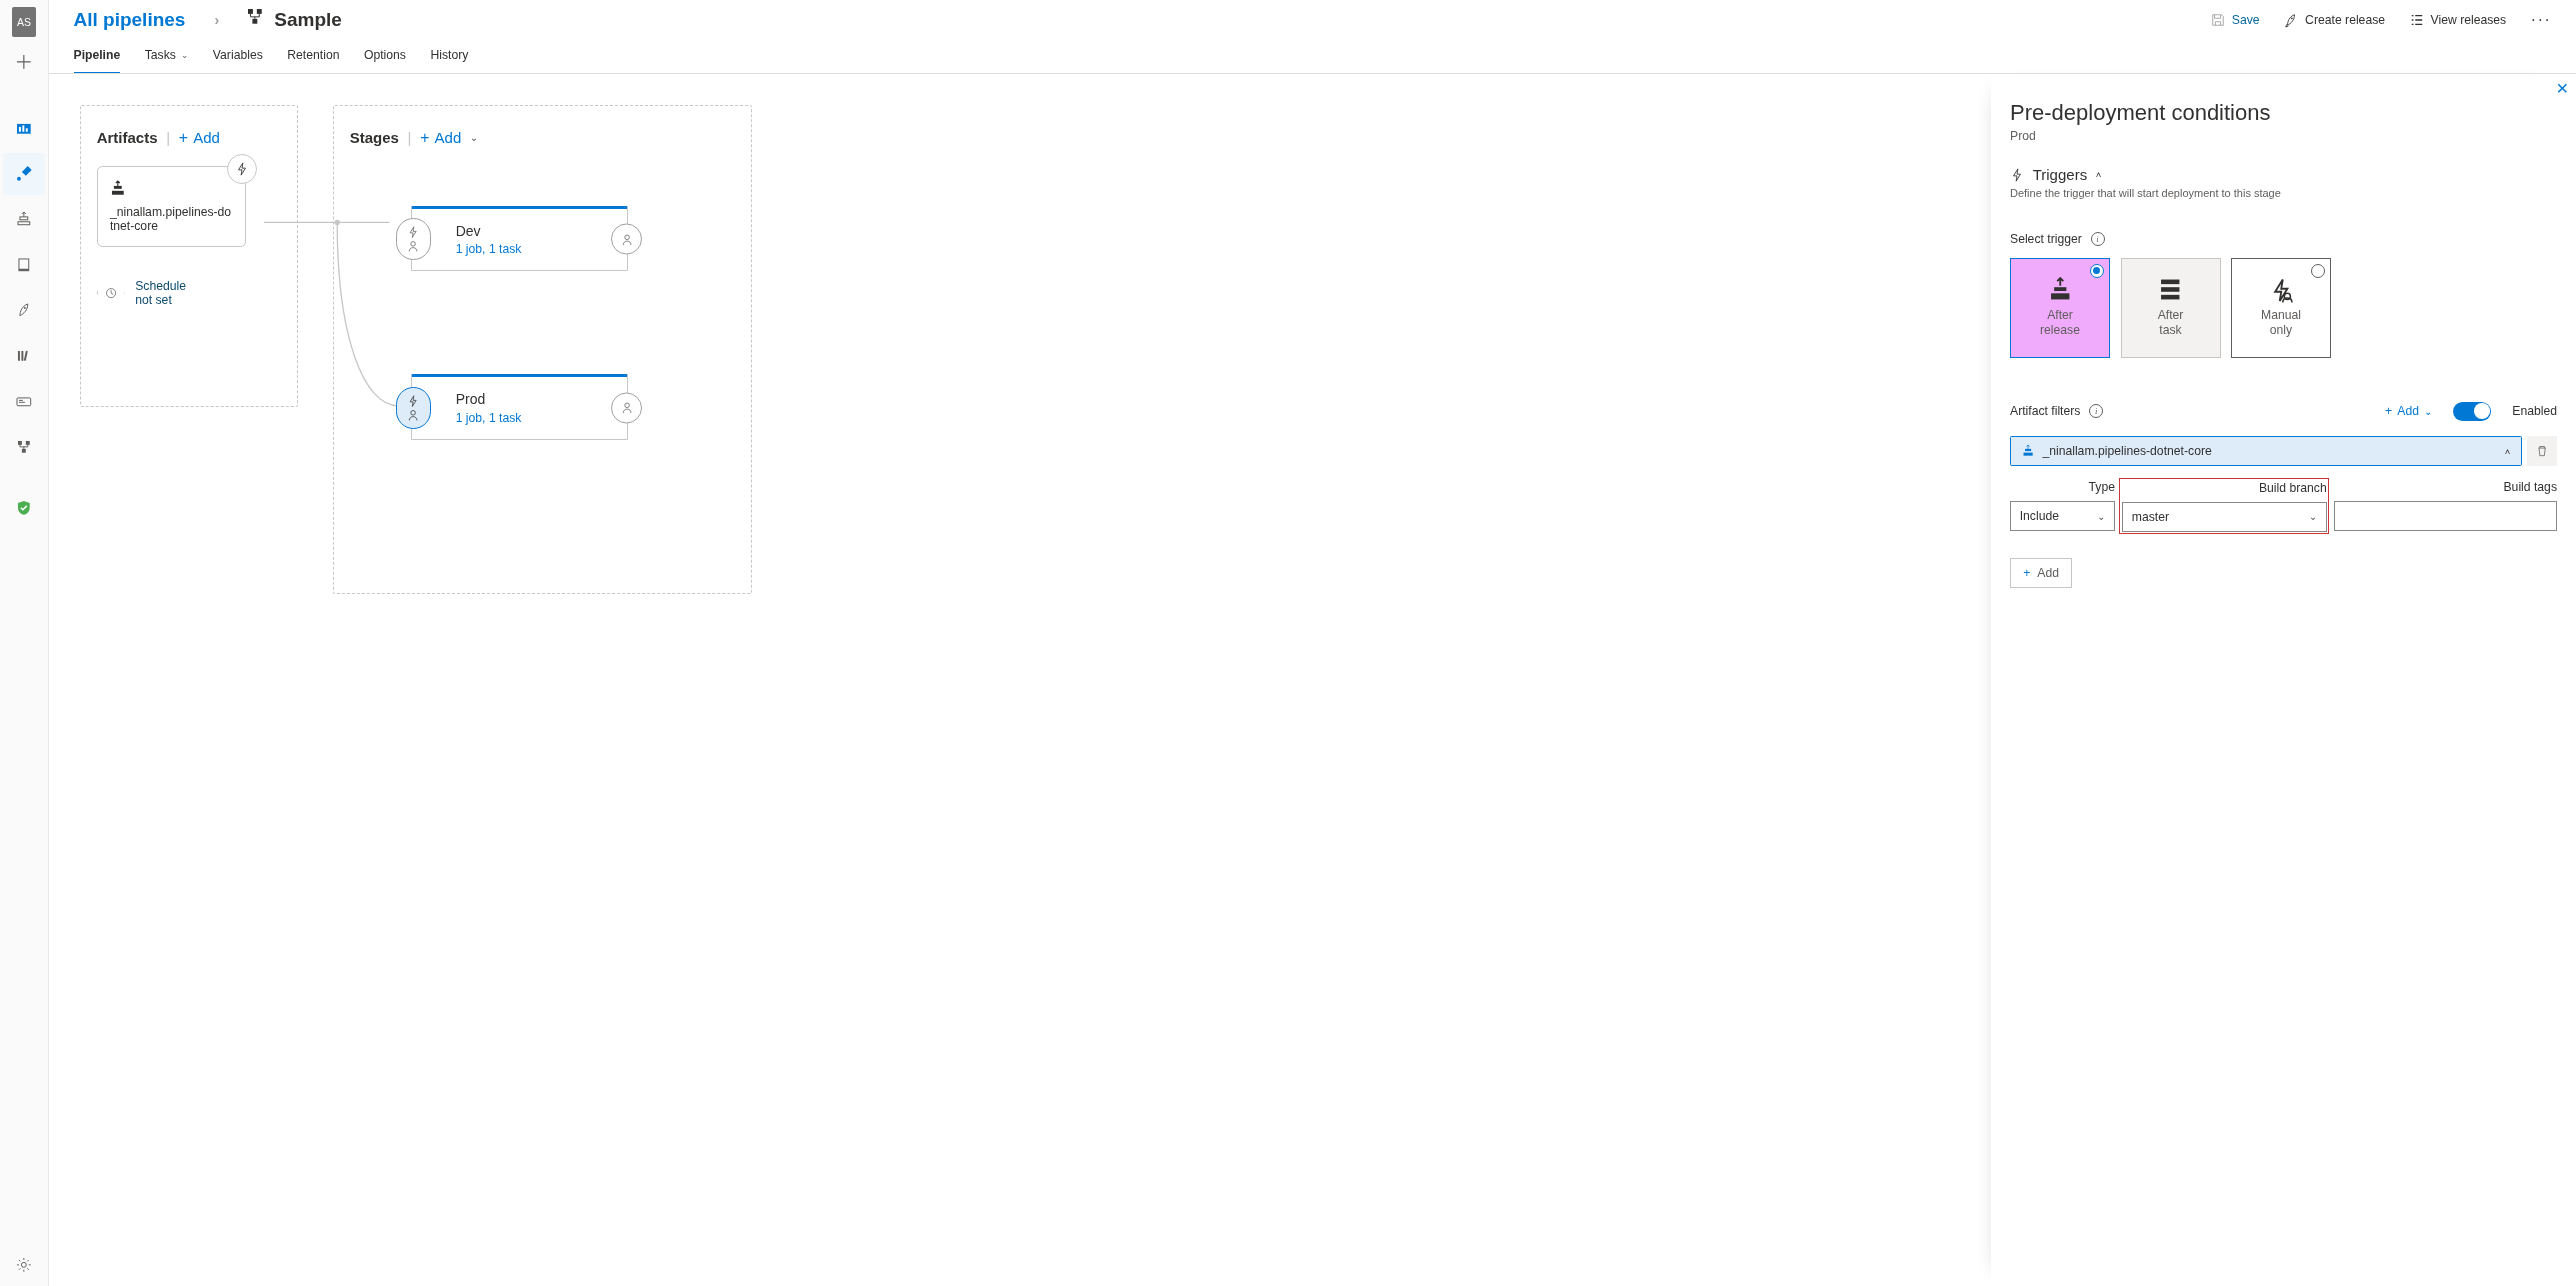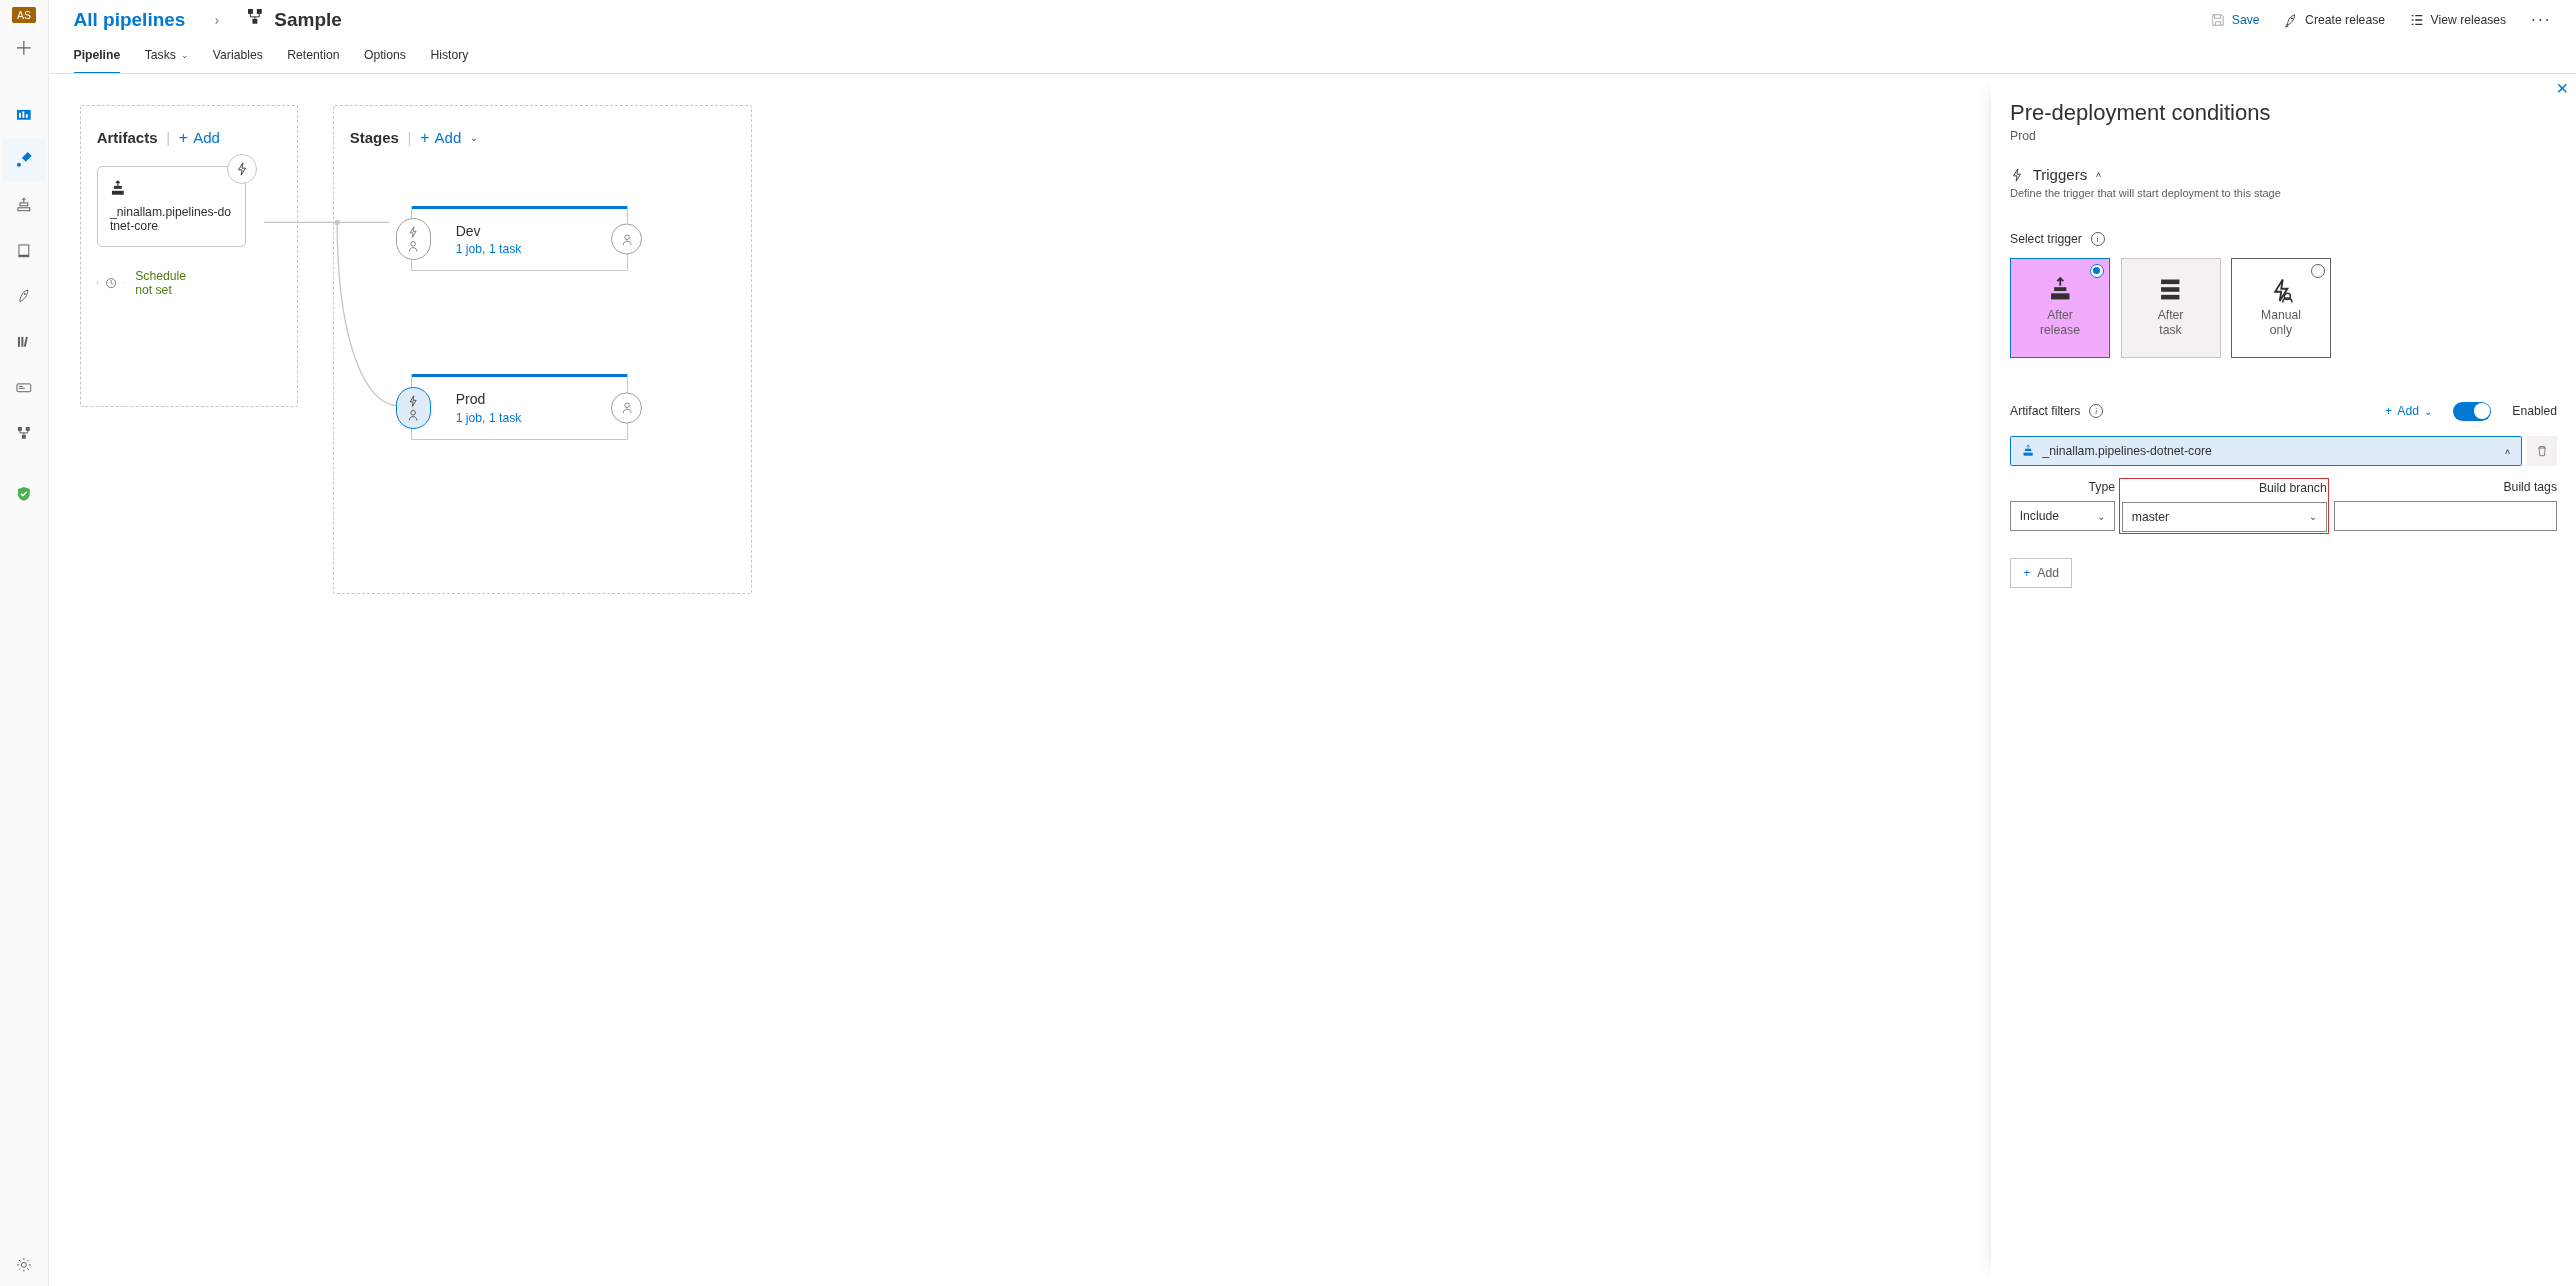--- a/index.html
+++ b/index.html
@@ -2,21 +2,21 @@
 <html style="font-size:14px"><head>
 <meta charset="utf-8">
 <style>
   * { box-sizing: border-box; margin: 0; padding: 0; }
   body { font-family: "Segoe UI", -apple-system, BlinkMacSystemFont, sans-serif; font-size: 12.2px; color: #323130; background: #fff; overflow: hidden; }
 
   .app { display: flex; height: 100vh; width: 100vw; }
 
   
   .left-nav { width: 49px; background: #fafafa; border-right: 0.9px solid #eaeaea; display: flex; flex-direction: column; align-items: center; padding-top: 7px; gap: 3.5px; }
-  .left-nav .avatar { width: 24.5px; height: 16px; background: #a16207; color: #fff; font-size: 10.5px; display: flex; align-items: center; justify-content: center; border-radius: 1.7px; margin-bottom: 0; }
+  .left-nav .avatar { width: 24.5px; height: 30px; background: #737373; color: #fff; font-size: 10.5px; display: flex; align-items: center; justify-content: center; border-radius: 1.7px; margin-bottom: 0; }
   .left-nav .nav-btn { width: 42px; height: 42px; display: flex; align-items: center; justify-content: center; color: #605e5c; border-radius: 1.7px; }
   .left-nav .nav-btn.selected { background: #eff6fc; }
   .left-nav .nav-btn svg, .left-nav .nav-btn .glyph { width: 15.7px; height: 15.7px; }
   .left-nav .spacer { flex: 1; }
 
   
   .main { flex: 1; display: flex; flex-direction: column; min-width: 0; position: relative; }
 
   
   .header { display: flex; align-items: center; justify-content: space-between; padding: 8.7px 24.5px 5.2px 24.5px; }
@@ -49,21 +49,21 @@
   .colhdr { display: flex; align-items: center; gap: 8.7px; font-weight: 600; font-size: 15px; margin-bottom: 19px; }
   .colhdr .sep { color: #c8c6c4; font-weight: 400; }
   .colhdr .addlink { color: #0078d4; font-weight: 400; display: inline-flex; align-items: center; gap: 5.2px; }
   .colhdr .addlink .plus { font-size: 15.7px; }
   .colhdr .chev-small { color: #605e5c; font-size: 9.6px; margin-left: 3.5px; }
 
   .artifact-card { position: relative; border: 0.9px solid #c8c6c4; border-radius: 5.2px; width: 149px; padding: 14px 12.2px 12.2px 12.2px; background: #fff; }
   .artifact-card .mini-icon { font-size: 15.7px; }
   .artifact-card .aname { font-size: 12.2px; margin-top: 5.2px; word-break: break-all; }
   .trigger-badge { position: absolute; top: -12.2px; right: -12.2px; width: 30px; height: 30px; border: 0.9px solid #c8c6c4; border-radius: 50%; background: #fff; display: flex; align-items: center; justify-content: center; }
-  .schedule-row { display: flex; align-items: center; gap: 10.5px; margin-top: 22px; color: #4d7c0f; }
+  .schedule-row { display: flex; align-items: center; gap: 10.5px; margin-top: 32px; color: #0c4a6e; }
   .hex { width: 28px; height: 28px; border: 0.9px solid #c8c6c4; display: flex; align-items: center; justify-content: center; transform: rotate(0deg); clip-path: polygon(25% 5%, 75% 5%, 100% 50%, 75% 95%, 25% 95%, 0 50%); background: #fff; }
 
   .stage-card { position: relative; width: 217px; border: 0.9px solid #c8c6c4; border-top: 3.5px solid #0078d4; border-radius: 1.7px; padding: 14px 12.2px 14px 44px; background: #fff; margin-left: 61px; }
   .stage-card + .stage-card { margin-top: 103px; }
   .stage-card .sname { font-size: 14px; }
   .stage-card .slink { color: #0078d4; font-size: 12.2px; margin-top: 3.5px; }
   .stage-card .pre-badge { position: absolute; left: -15.7px; top: 50%; transform: translateY(-50%); width: 35px; height: 42px; border: 0.9px solid #a19f9d; border-radius: 17.5px; background: #fff; display: flex; flex-direction: column; align-items: center; justify-content: center; gap: 1.7px; }
   .stage-card .pre-badge.sel { background: #deecf9; border-color: #0078d4; }
   .stage-card .post-badge { position: absolute; right: -15.7px; top: 50%; transform: translateY(-50%); width: 31px; height: 31px; border: 0.9px solid #a19f9d; border-radius: 50%; background: #fff; display: flex; align-items: center; justify-content: center; }
 

